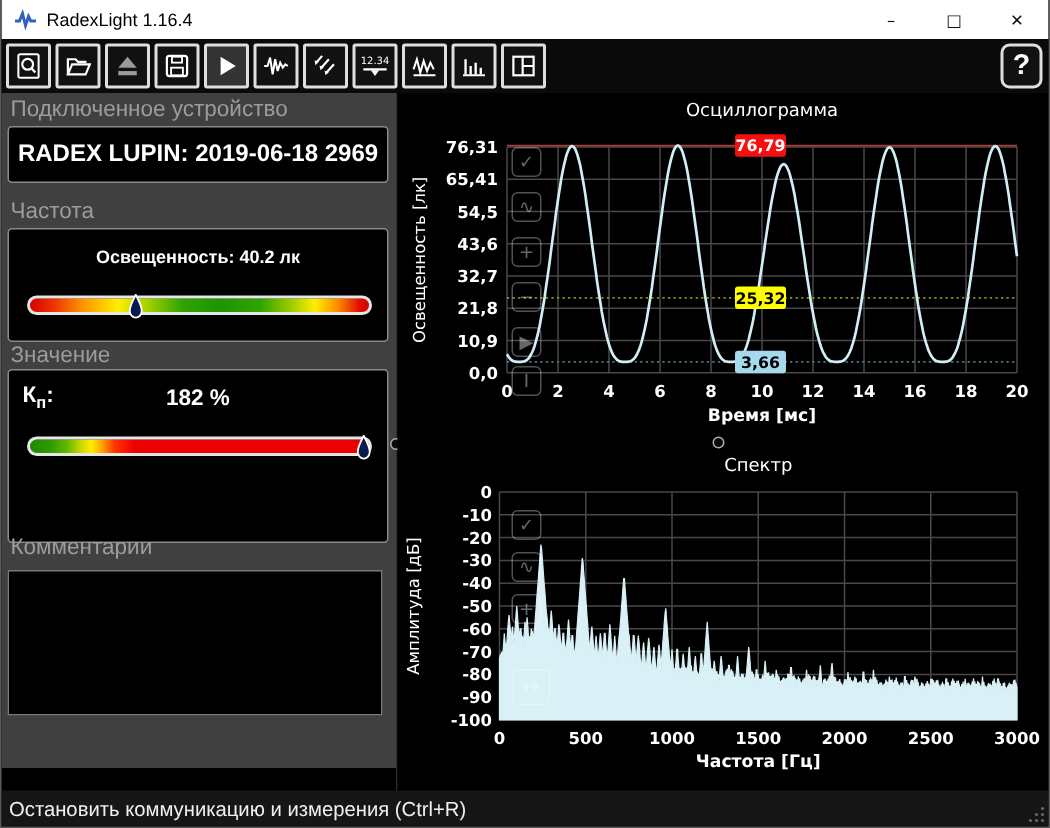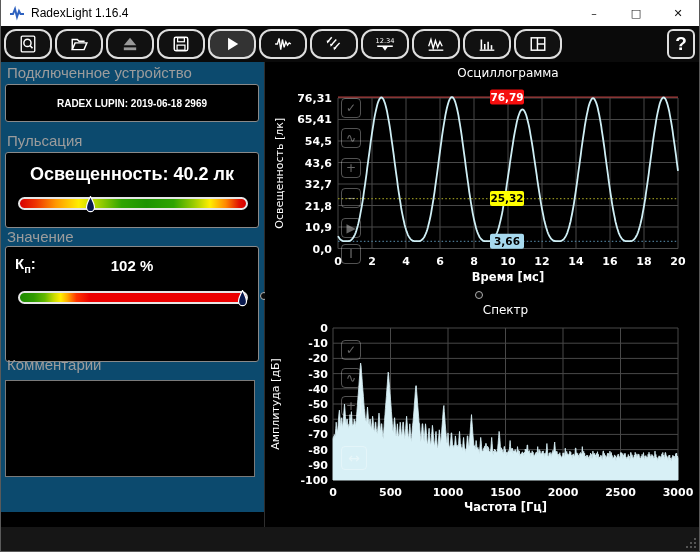--- a/index.html
+++ b/index.html
@@ -13,34 +13,34 @@
   .titlebar { position:absolute; left:0; top:0; width:100%; height:26px; background:#fff;
     display:flex; align-items:center; }
   .appicon { margin-left:8px; }
   .title { margin-left:6px; font-size:12px; color:#000; }
   .wincontrols { position:absolute; right:0; top:0; height:26px; display:flex; }
   .winbtn { width:42px; height:26px; display:flex; align-items:center; justify-content:center;
     font-size:11px; color:#111; font-family:"DejaVu Sans", sans-serif; cursor:default; }
   
   .toolbar { position:absolute; left:0; top:26px; width:100%; height:36px; background:#0a0a0a;
     display:flex; align-items:center; padding-left:3px; }
-  .tbtn { width:48px; height:30px; margin-right:3px; border:2px solid #dedede; border-radius:12px;
+  .tbtn { width:30px; height:30px; margin-right:3px; border:2px solid #dedede; border-radius:2px;
     display:flex; align-items:center; justify-content:center; background:#111; flex:0 0 auto; }
   .tbtn.active { background:#333; }
   .helpbtn { position:absolute; right:4px; top:3px; width:28px; height:30px;
     border:2px solid #dedede; border-radius:6px; color:#fff; font-size:19px; font-weight:bold;
     display:flex; align-items:center; justify-content:center; background:#111; }
   
-  .leftpanel { position:absolute; left:0; top:62px; width:263px; bottom:39px; background:#0c4a6e; }
+  .leftpanel { position:absolute; left:0; top:62px; width:263px; bottom:39px; background:#404040; }
   .sechead { position:absolute; left:6px; font-size:15px; color:#9c9c9c; }
   .box { position:absolute; left:4px; width:254px; border:1px solid #8a8a8a; border-radius:3px; background:#000; }
   .devbox { top:22px; height:38px; display:flex; align-items:center; justify-content:center; }
-  .devtext { font-size:10px; font-weight:bold; color:#fff; }
+  .devtext { font-size:16px; font-weight:bold; color:#fff; }
   .valbox { top:90px; height:76px; }
-  .valtext { position:absolute; left:0; right:0; top:11px; text-align:center; font-size:18px; font-weight:bold; color:#fff; }
+  .valtext { position:absolute; left:0; right:0; top:11px; text-align:center; font-size:12px; font-weight:bold; color:#fff; }
   .gbar { position:absolute; left:12px; width:230px; height:13px; top:44px;
     border:2px solid #e6e6e6; border-radius:7px; }
   .gbar1 { background:linear-gradient(to right,#d80000 0%,#ee3300 7%,#ff9900 16%,#ffee00 26%,#aad400 34%,#2fa400 45%,#1d9400 56%,#2fa400 68%,#9ccc00 77%,#ffee00 84%,#ff8800 91%,#e01000 97%,#d80000 100%); }
   .gbar2 { background:linear-gradient(to right,#1d8a00 0%,#2f9a00 6%,#63b800 11%,#c8da00 15%,#ffee00 18%,#ffaa00 21%,#ff3300 25%,#ec0000 31%,#ec0000 100%); }
   .drop { position:absolute; top:-3px; }
   .pulsebox { top:184px; height:116px; }
   .kp { position:absolute; left:9px; top:8px; font-size:15px; font-weight:bold; color:#fff; }
   .kp sub { font-size:11px; }
   .kpval { position:absolute; left:0; right:0; top:10px; text-align:center; font-size:15px; font-weight:bold; color:#fff; }
   .freq { position:absolute; left:0; right:0; top:68px; text-align:center; font-size:13.5px; font-weight:bold; color:#fff; }
@@ -157,34 +157,34 @@
     </div>
     <div class="helpbtn">?</div>
   </div>
 
   <div class="leftpanel">
     <div class="sechead" style="top:2px">Подключенное устройство</div>
     <div class="box devbox">
       <span class="devtext">RADEX LUPIN: 2019-06-18 2969</span>
     </div>
 
-    <div class="sechead" style="top:70px">Пульсация</div>
+    <div class="sechead" style="top:70px">Частота</div>
     <div class="box valbox">
       <div class="valtext">Освещенность: 40.2 лк</div>
       <div class="gbar gbar1">
         <svg class="drop" id="drop1" width="11" height="17" viewBox="0 0 11 17" style="left: calc(31% - 5px);">
           <path d="M5.5,0.5 C5.5,0.5 1.5,8 1.5,11.2 a4,4.5 0 0 0 8,0 C9.5,8 5.5,0.5 5.5,0.5 Z" fill="#0a1a4e" stroke="#fff" stroke-width="1.2"></path>
         </svg>
       </div>
     </div>
 
     <div class="sechead" style="top:166px">Значение</div>
     <div class="box pulsebox">
       <div class="kp"><span>К</span><sub>п</sub><span>:</span></div>
-      <div class="kpval">102 %</div>
+      <div class="kpval">182 %</div>
       <div class="gbar gbar2">
         <svg class="drop" id="drop2" width="11" height="17" viewBox="0 0 11 17" style="left: calc(99% - 7px);">
           <path d="M5.5,0.5 C5.5,0.5 1.5,8 1.5,11.2 a4,4.5 0 0 0 8,0 C9.5,8 5.5,0.5 5.5,0.5 Z" fill="#0a1a4e" stroke="#fff" stroke-width="1.2"></path>
         </svg>
       </div>
     </div>
 
     <div class="sechead" style="top:294px">Комментарии</div>
     <textarea class="commentsbox" style=""></textarea>
   </div>
@@ -295,20 +295,21 @@
       <div class="ovicon" style="left: 76px; top: 126px; width: 20px; height: 20px;">−</div>
       <div class="ovicon" style="left: 76px; top: 156px; width: 20px; height: 20px;">▶</div>
       <div class="ovicon" style="left: 76px; top: 182px; width: 20px; height: 20px;">I</div>
       <div class="ovicon" style="left: 76px; top: 278px; width: 20px; height: 20px;">✓</div>
       <div class="ovicon" style="left: 76px; top: 306px; width: 20px; height: 20px;">∿</div>
       <div class="ovicon" style="left: 76px; top: 334px; width: 20px; height: 20px;">+</div>
       <div class="ovicon" style="left: 76px; top: 384px; width: 26px; height: 24px; font-size: 14px;">↔</div>
     </div>
 
   <div class="statusbar">
+    <span class="statustext">Остановить коммуникацию и измерения (Ctrl+R)</span>
     <svg class="resizegrip" width="12" height="12">
       <circle cx="10" cy="2" r="1" fill="#6a6a6a"></circle>
         <circle cx="10" cy="6" r="1" fill="#6a6a6a"></circle>
         <circle cx="10" cy="10" r="1" fill="#6a6a6a"></circle>
       <circle cx="6" cy="6" r="1" fill="#6a6a6a"></circle>
         <circle cx="6" cy="10" r="1" fill="#6a6a6a"></circle>
         <circle cx="2" cy="10" r="1" fill="#6a6a6a"></circle>
     </svg>
   </div>
 </div>

